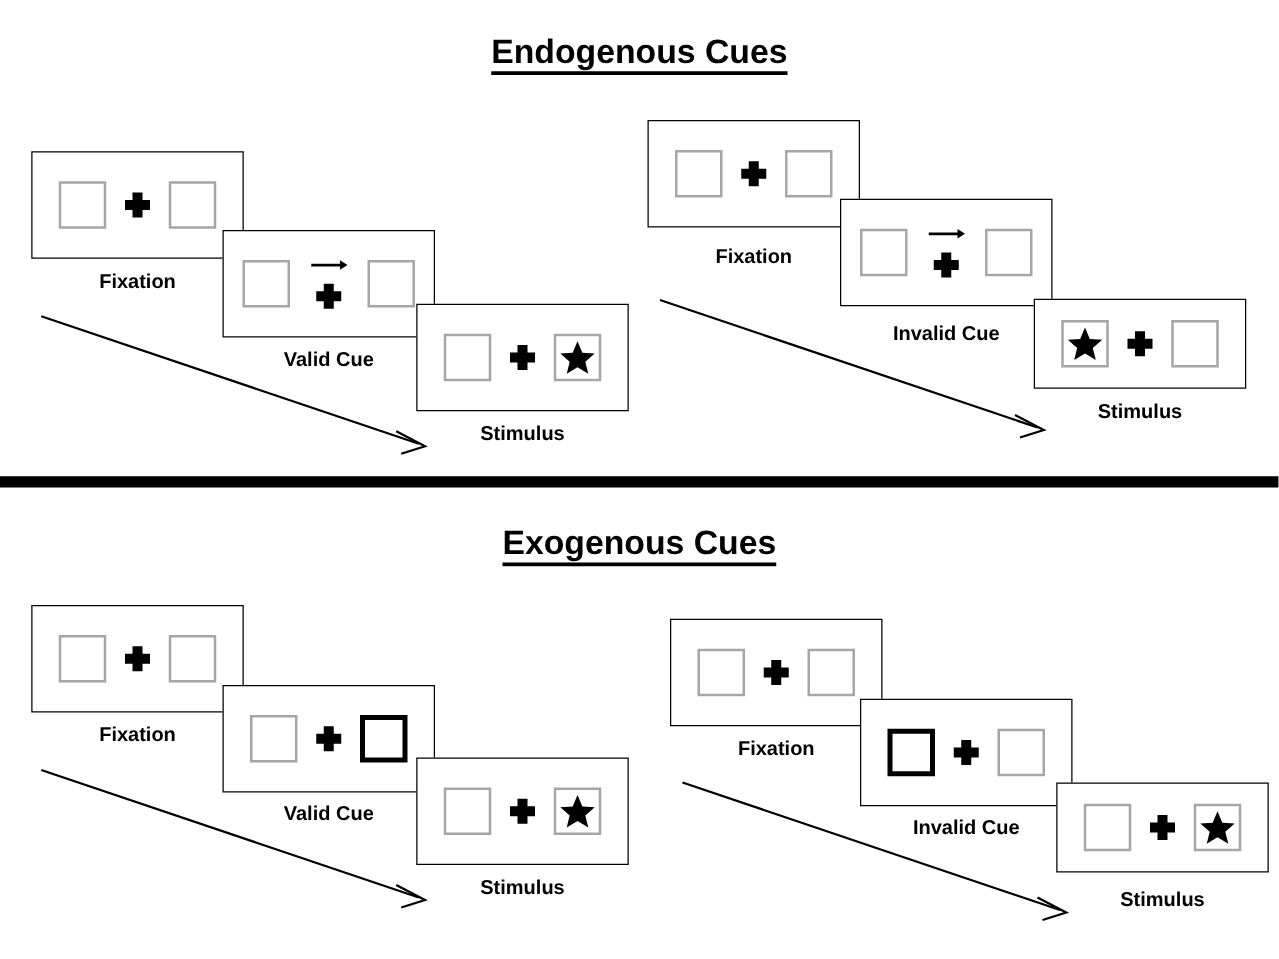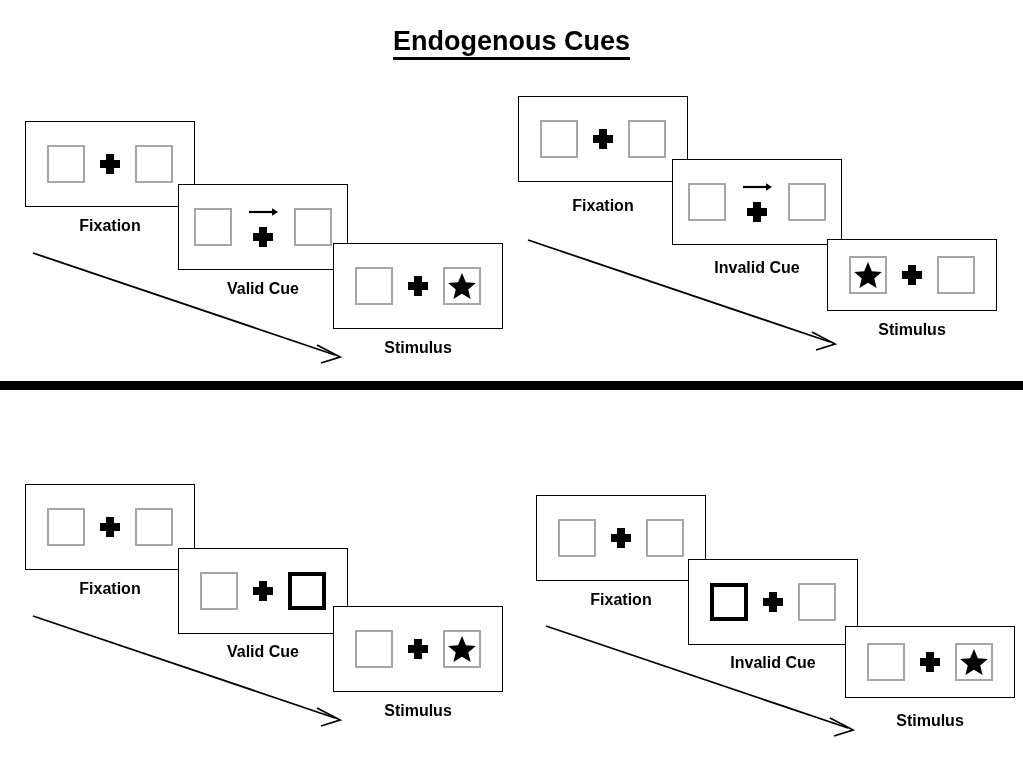--- a/index.html
+++ b/index.html
@@ -241,20 +241,23 @@
   </div>
   <div class="caption" style="left:827px; top:321px; width:170px;">Stimulus</div>
 
   <svg class="flow-arrow" style="left:520px; top:232px; width:330px; height:125px;" viewBox="0 0 330 125">
     <line x1="8" y1="8" x2="310" y2="110" stroke="#000" stroke-width="1.8"></line>
     <polyline points="292,100 315,112 296,118" fill="none" stroke="#000" stroke-width="1.8"></polyline>
   </svg>
 
   <div class="divider" style="top:381px;"></div>
 
+  <div class="section-title" style="top:419px;">
+    <span>Exogenous Cues</span>
+  </div>
 
   <div class="frame" style="left:25px; top:484px; width:170px; height:86px;">
     <div class="frame-inner">
       <div class="box"></div>
       <div class="plus"></div>
       <div class="box"></div>
     </div>
   </div>
   <div class="caption" style="left:25px; top:580px; width:170px;">Fixation</div>
 

